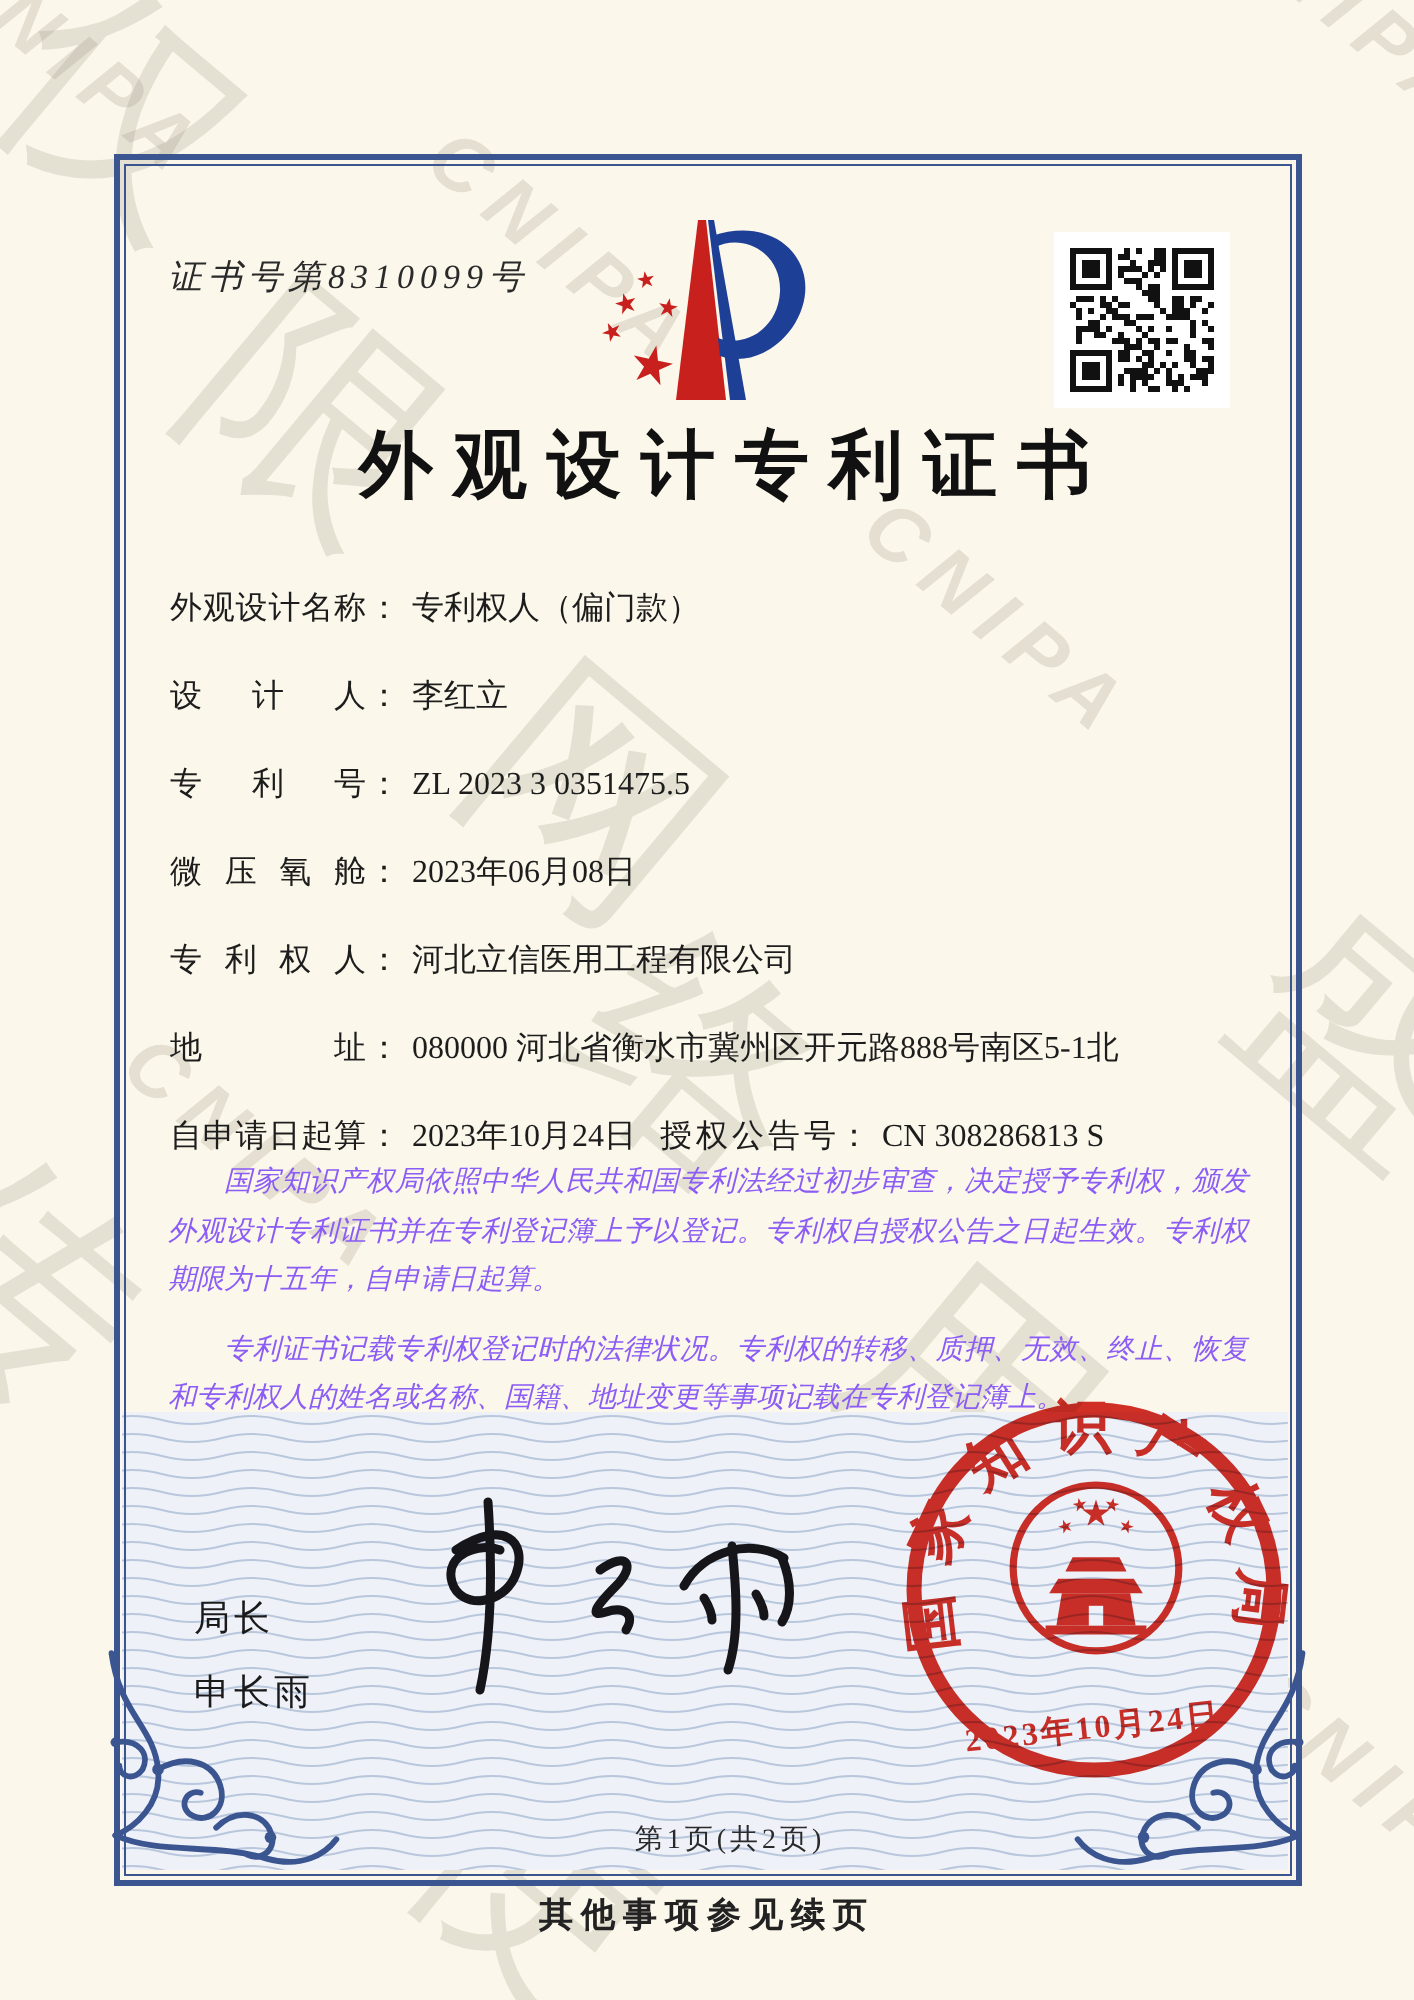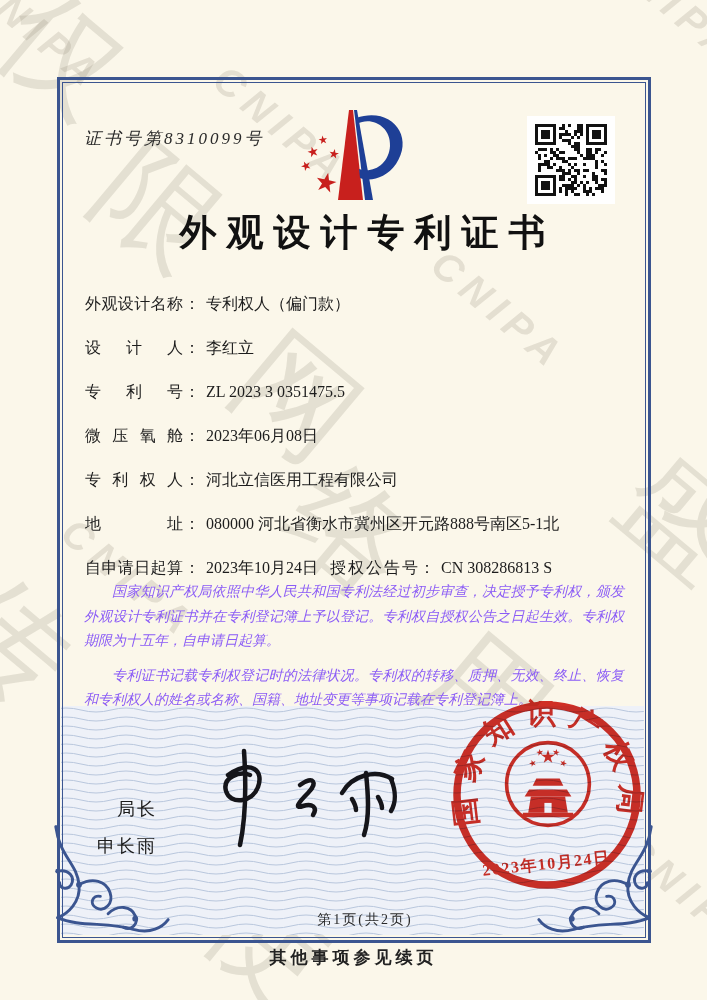--- a/index.html
+++ b/index.html
@@ -31,21 +31,21 @@
   #field-rows{position:absolute;left:85px;top:294px;width:548px;z-index:5;font-size:16px;}
   .frow{display:flex;align-items:baseline;margin-bottom:23px;white-space:nowrap;height:21px;}
   .flabel{display:inline-block;width:98px;text-align:justify;text-align-last:justify;}
   .flabel2{width:88px;margin-left:12px;}
   .fcolon{margin:0 6px 0 1px;}
   .paras{position:absolute;left:84px;top:580px;width:540px;z-index:5;}
   .paras p{margin:0 0 10px 0;font-size:14px;line-height:1.75;text-indent:2em;text-align:justify;
            font-style:italic;color:#8b5cf6;}
   .signer{position:absolute;left:97px;top:797px;z-index:5;font-size:18px;letter-spacing:2px;color:#1a1a1a;
           font-family:"Liberation Sans","DejaVu Sans",sans-serif;}
-  .signer .srow{margin-bottom:13px;text-align:right;}
+  .signer .srow{margin-bottom:13px;}
   .sig{position:absolute;left:200px;top:745px;z-index:5;}
   .seal{position:absolute;left:447px;top:695px;z-index:6;mix-blend-mode:multiply;opacity:.95;}
   .pagenum{position:absolute;left:0;right:0;top:911px;text-align:center;font-size:14px;
            letter-spacing:2px;z-index:5;color:#2a2a2a;margin-left:23px;}
   .footnote{position:absolute;left:0;right:0;top:946px;text-align:center;font-size:17px;
             letter-spacing:4px;font-weight:bold;z-index:5;color:#222;}
 </style>
 </head>
 <body>
 

